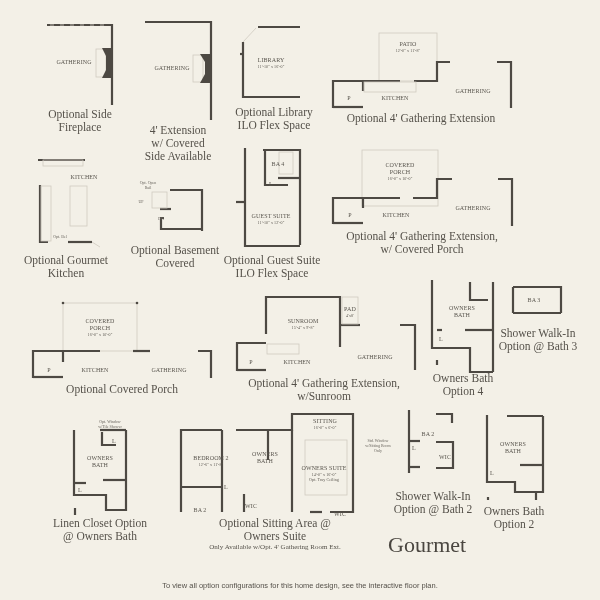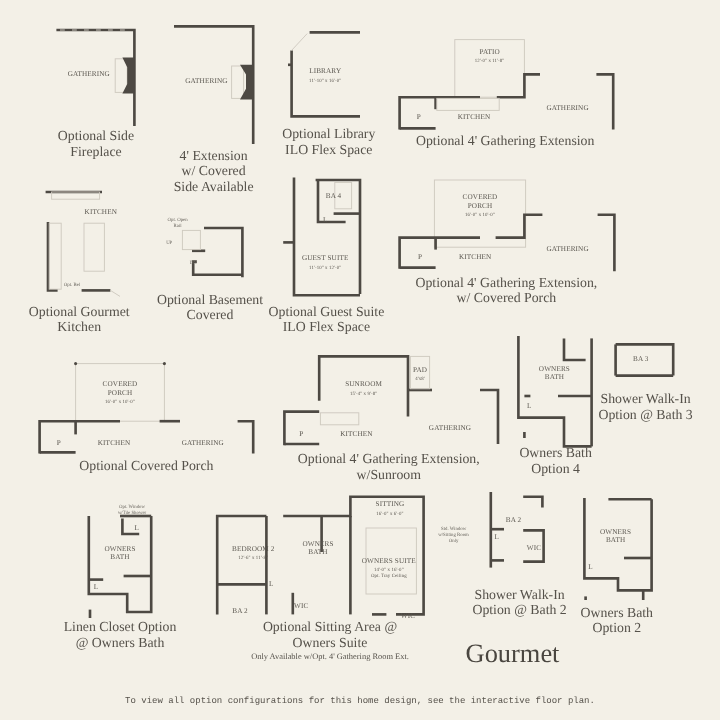--- a/index.html
+++ b/index.html
@@ -30,21 +30,21 @@
     font-size: 4px; line-height: 5px; color: #6a665f;
     transform: translateX(-50%);
   }
   .title {
     position: absolute; left: 388px; top: 532px;
     font-family: "Liberation Serif", "DejaVu Serif", serif;
     font-size: 22px; color: #4a4640;
   }
   .footer {
     position: absolute; left: 0; right: 0; top: 581px; text-align: center;
-    font-family: Liberation Mono, monospace;
+    font-family: Liberation Sans, sans-serif;
     font-size: 7.5px; color: #55514a;
   }
   svg line.w, svg polyline.w, svg path.w { stroke: #4d4943; stroke-width: 2.2; fill: none; }
   svg .t { stroke: #cfcac0; stroke-width: 0.8; fill: none; }
   svg .fp { fill: #4d4943; }
 </style>
 </head>
 <body>
 
 <svg class="plan" width="600" height="600">

